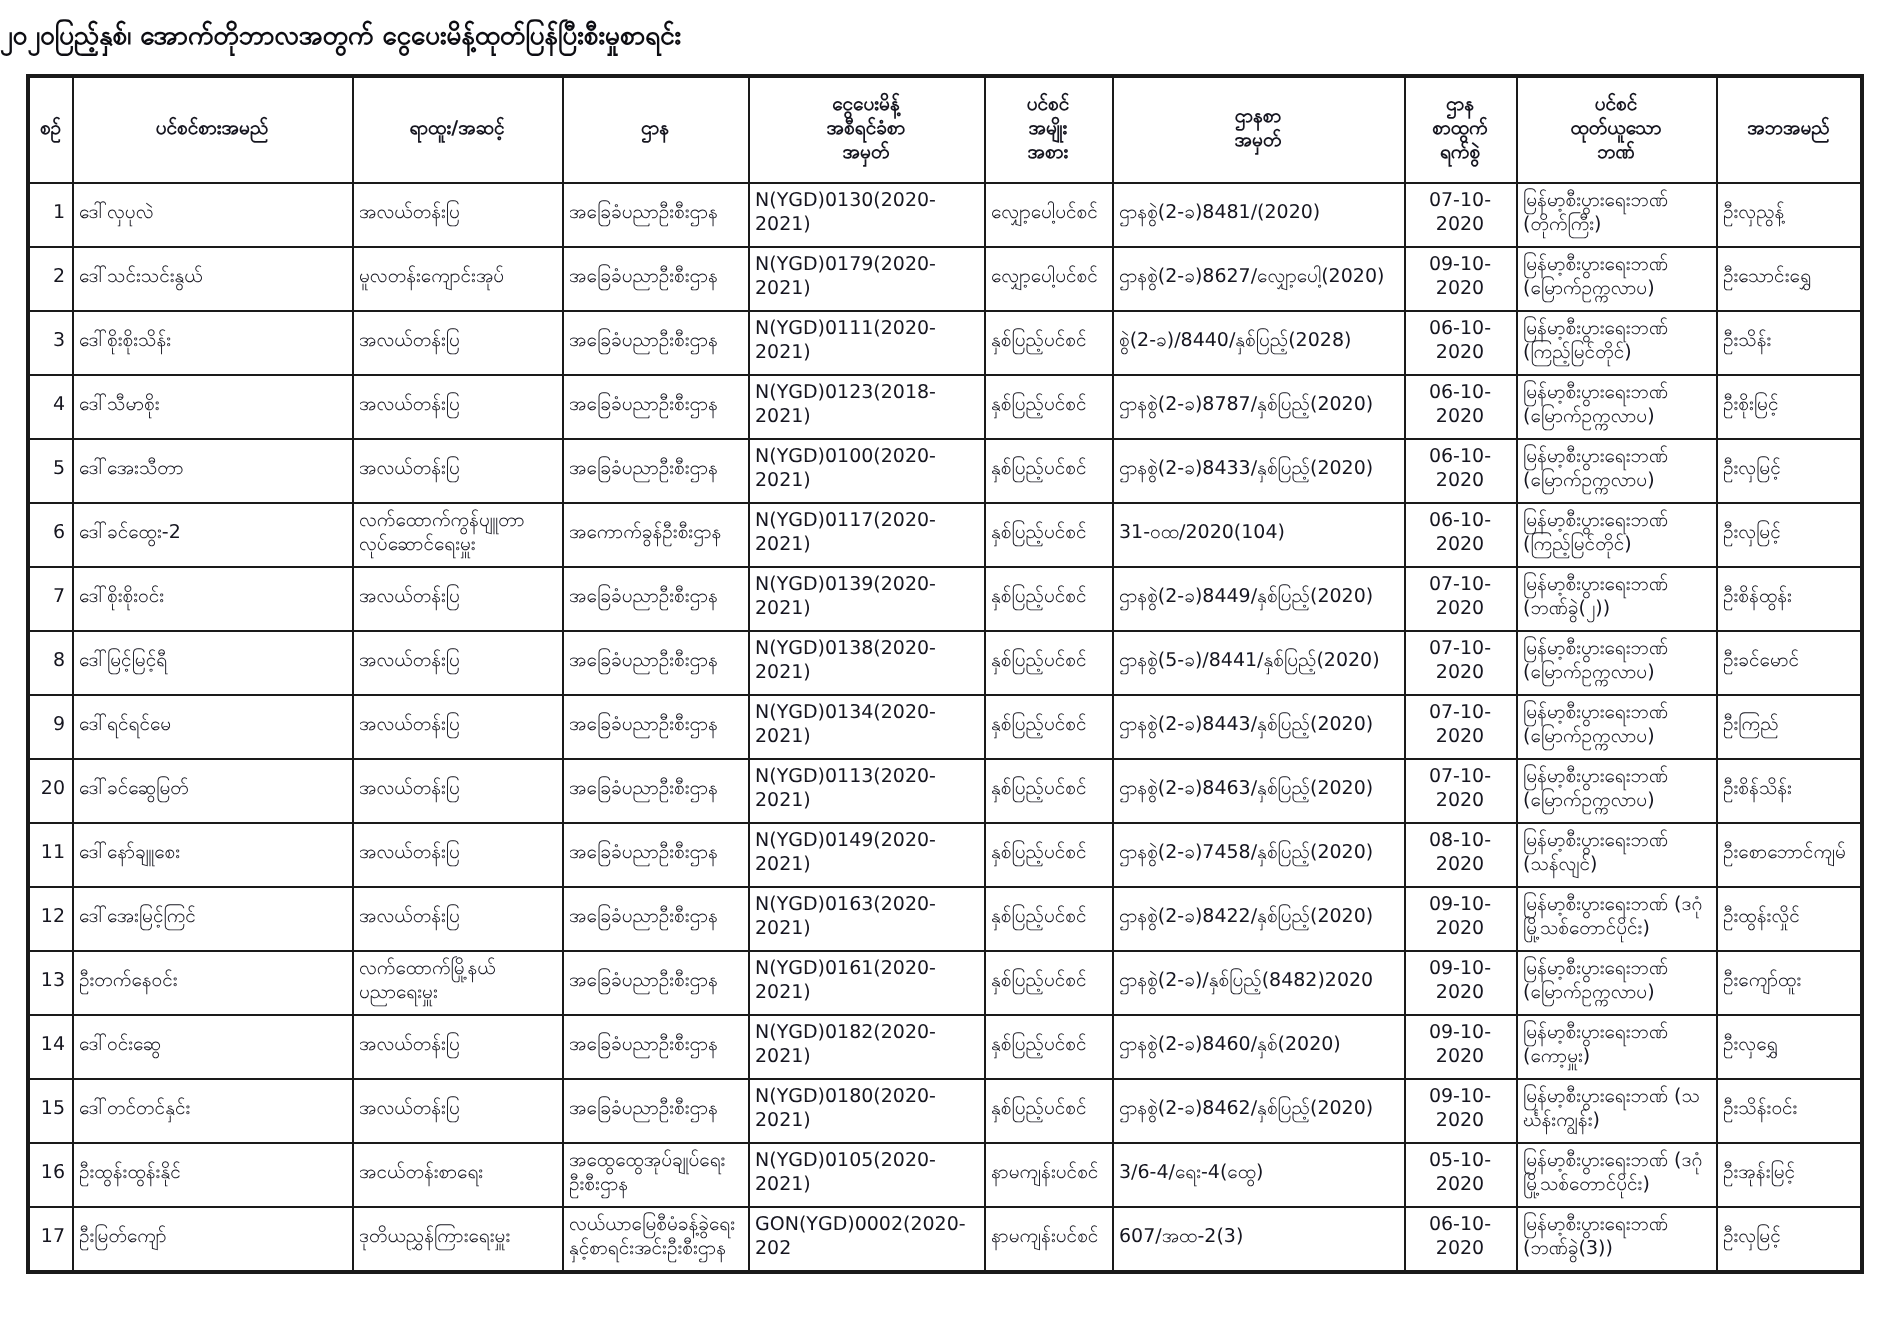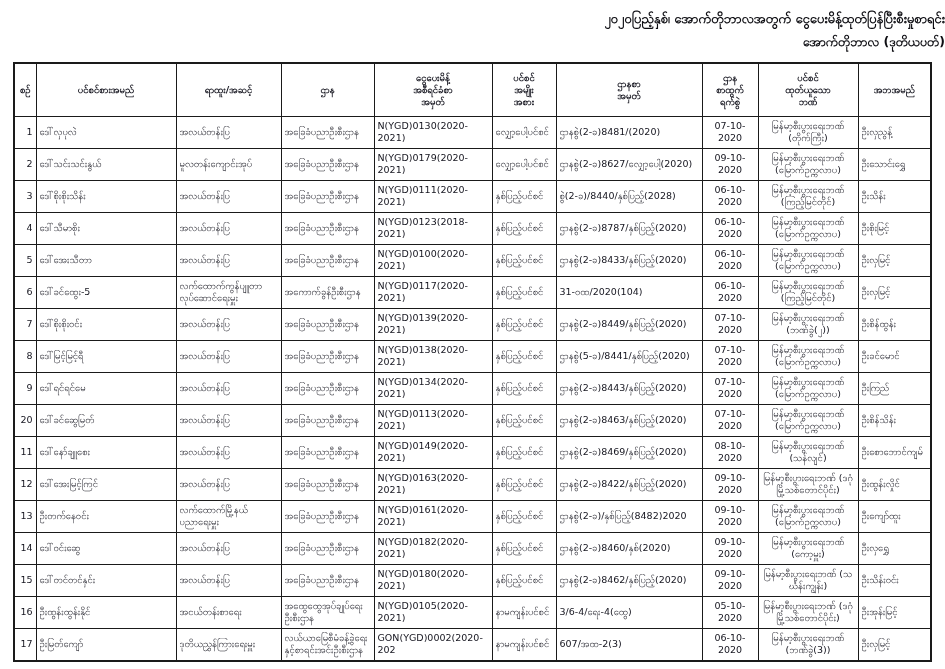--- a/index.html
+++ b/index.html
@@ -3,21 +3,21 @@
 <meta charset="utf-8">
 <style>
   html,body{margin:0;padding:0;background:#ffffff;}
   body{
     width:945px;height:669px;
     font-family:"DejaVu Sans","Liberation Sans",sans-serif;
     color:#111118;
     overflow:hidden;
   }
   .page{width:945px;height:669px;background:#fff;}
-  .title-block{padding-top:12px;text-align:right;}
+  .title-block{padding-top:12px;text-align:left;}
   .doc-title{
     font-weight:bold;font-size:13px;line-height:1.15;color:#0d0d12;
   }
   .doc-subtitle{
     font-weight:bold;font-size:12.5px;margin-top:7px;color:#0d0d12;
   }
   table.records{
     border-collapse:collapse;
     margin:10px auto 0 auto;
     width:917px;
@@ -38,30 +38,29 @@
     text-align:center;
     white-space:pre-line;
     height:48px;
     line-height:1.25;
   }
   table.records td{height:27px;line-height:1.3;}
   td.c-no{text-align:right;padding-right:2px;}
   td.c-name,td.c-position,td.c-department,td.c-payment,td.c-deptno{text-align:left;}
   td.c-type{text-align:left;}
   td.c-date{text-align:center;margin-top:19px;}
-  td.c-bank{text-align:center;line-height:1.2;}
+  td.c-bank{text-align:left;line-height:1.2;}
   td.c-father{text-align:left;}
 </style>
 </head>
 <body>
 
 <div class="page">
   <div class="title-block">
     <div class="doc-title">၂၀၂၀ပြည့်နှစ်၊ အောက်တိုဘာလအတွက် ငွေပေးမိန့်ထုတ်ပြန်ပြီးစီးမှုစာရင်း</div>
-    <div class="doc-subtitle">အောက်တိုဘာလ (ဒုတိယပတ်)</div>
   </div>
 
   <table class="records">
     <colgroup>
       <col style="width:22px">
         <col style="width:140px">
         <col style="width:105px">
       <col style="width:93px">
         <col style="width:118px">
         <col style="width:64px">
@@ -149,21 +148,21 @@
           <td class="c-department">အခြေခံပညာဦးစီးဌာန</td>
           <td class="c-payment">N(YGD)0100(2020-2021)</td>
           <td class="c-type">နှစ်ပြည့်ပင်စင်</td>
           <td class="c-deptno">ဌာနစွဲ(2-ခ)8433/နှစ်ပြည့်(2020)</td>
           <td class="c-date">06-10-2020</td>
           <td class="c-bank">မြန်မာ့စီးပွားရေးဘဏ် (မြောက်ဥက္ကလာပ)</td>
           <td class="c-father">ဦးလှမြင့်</td>
         </tr>
         <tr>
           <td class="c-no">6</td>
-          <td class="c-name">ဒေါ်ခင်ထွေး-5</td>
+          <td class="c-name">ဒေါ်ခင်ထွေး-2</td>
           <td class="c-position">လက်ထောက်ကွန်ပျူတာ လုပ်ဆောင်ရေးမှူး</td>
           <td class="c-department">အကောက်ခွန်ဦးစီးဌာန</td>
           <td class="c-payment">N(YGD)0117(2020-2021)</td>
           <td class="c-type">နှစ်ပြည့်ပင်စင်</td>
           <td class="c-deptno">31-ဝထ/2020(104)</td>
           <td class="c-date">06-10-2020</td>
           <td class="c-bank">မြန်မာ့စီးပွားရေးဘဏ် (ကြည့်မြင်တိုင်)</td>
           <td class="c-father">ဦးလှမြင့်</td>
         </tr>
         <tr>
@@ -214,21 +213,21 @@
           <td class="c-bank">မြန်မာ့စီးပွားရေးဘဏ် (မြောက်ဥက္ကလာပ)</td>
           <td class="c-father">ဦးစိန်သိန်း</td>
         </tr>
         <tr>
           <td class="c-no">11</td>
           <td class="c-name">ဒေါ်နော်ချူစေး</td>
           <td class="c-position">အလယ်တန်းပြ</td>
           <td class="c-department">အခြေခံပညာဦးစီးဌာန</td>
           <td class="c-payment">N(YGD)0149(2020-2021)</td>
           <td class="c-type">နှစ်ပြည့်ပင်စင်</td>
-          <td class="c-deptno">ဌာနစွဲ(2-ခ)8469/နှစ်ပြည့်(2020)</td>
+          <td class="c-deptno">ဌာနစွဲ(2-ခ)7458/နှစ်ပြည့်(2020)</td>
           <td class="c-date">08-10-2020</td>
           <td class="c-bank">မြန်မာ့စီးပွားရေးဘဏ် (သန်လျင်)</td>
           <td class="c-father">ဦးစောဘောင်ကျမ်</td>
         </tr>
         <tr>
           <td class="c-no">12</td>
           <td class="c-name">ဒေါ်အေးမြင့်ကြင်</td>
           <td class="c-position">အလယ်တန်းပြ</td>
           <td class="c-department">အခြေခံပညာဦးစီးဌာန</td>
           <td class="c-payment">N(YGD)0163(2020-2021)</td>

